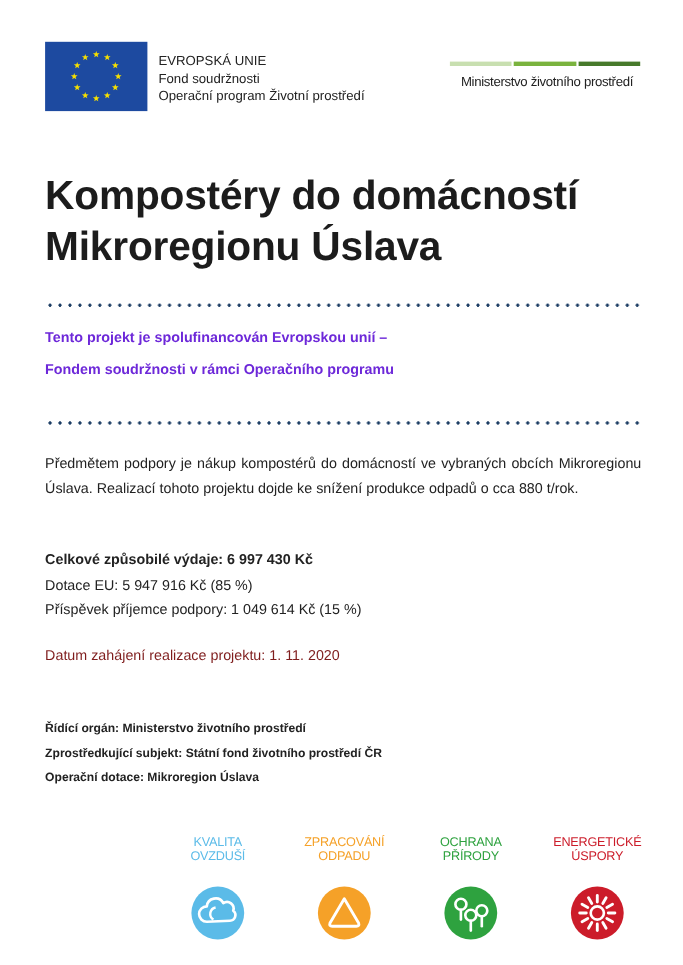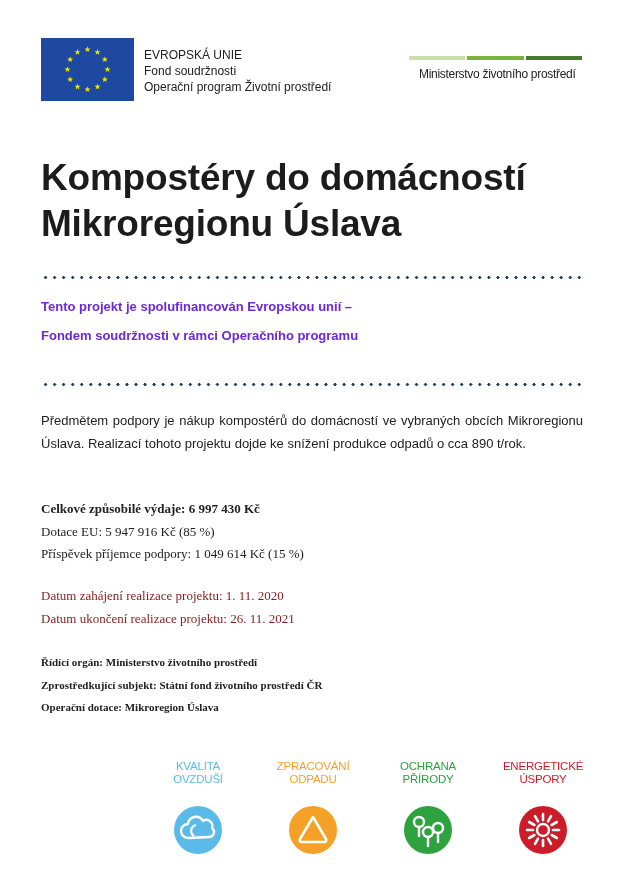--- a/index.html
+++ b/index.html
@@ -26,21 +26,21 @@
     background-size: 9.05px 3px; background-repeat: repeat-x; }
   .dots1 { top: 276px; }
   .dots2 { top: 383px; }
 
   .subtitle { left: 41px; top: 292px; width: 550px; font-size: 13px; font-weight: bold; line-height: 29px; color: #6d28d9; }
   .subtitle div { white-space: nowrap; }
 
   .intro { left: 41px; top: 410px; width: 542px; font-size: 13px; line-height: 22.5px; text-align: justify; color: #222; }
 
   .fin { left: 41px; top: 498px; font-size: 13px; line-height: 22.5px; color: #222; }
-  .fin div, .dates div, .org div { white-space: nowrap; font-family: Liberation Serif, serif; }
+  .fin div, .dates div, .org div { white-space: nowrap; }
   .b { font-weight: bold; }
   .dates { left: 41px; top: 585px; font-size: 13px; line-height: 22.5px; color: #7f1d1d; }
   .org { left: 41px; top: 651px; font-size: 11px; line-height: 22.5px; font-weight: bold; color: #222; }
 
   
   .icons { left: 28px; top: 760px; width: 570px; height: 100px; }
   .ic { position: absolute; width: 110px; text-align: center; }
   .ic .lbl { font-size: 11.5px; line-height: 13px; letter-spacing: -0.2px; height: 28px; }
   .ic .circ { width: 48px; height: 48px; border-radius: 50%; margin: 18px auto 0; position: relative; overflow: hidden; }
   .ic svg { position: absolute; left: 0; top: 0; }
@@ -86,45 +86,41 @@
 
 <div class="abs dots dots1"></div>
 
 <div class="abs subtitle">
   <div>Tento projekt je spolufinancován Evropskou unií –</div>
   <div>Fondem soudržnosti v rámci Operačního programu</div>
 </div>
 
 <div class="abs dots dots2"></div>
 
-<div class="abs intro">Předmětem podpory je nákup kompostérů do domácností ve vybraných obcích Mikroregionu Úslava. Realizací tohoto projektu dojde ke snížení produkce odpadů o cca 890 t/rok.</div>
+<div class="abs intro">Předmětem podpory je nákup kompostérů do domácností ve vybraných obcích Mikroregionu Úslava. Realizací tohoto projektu dojde ke snížení produkce odpadů o cca 880 t/rok.</div>
 
 <div class="abs fin">
   <div class="b">
     <span>Celkové způsobilé výdaje:</span>
     <span>6 997 430 Kč</span>
   </div>
   <div>
     <span>Dotace EU:</span>
     <span>5 947 916 Kč (85 %)</span>
   </div>
   <div>
     <span>Příspěvek příjemce podpory:</span>
     <span>1 049 614 Kč (15 %)</span>
   </div>
 </div>
 
 <div class="abs dates">
   <div>
     <span>Datum zahájení realizace projektu:</span>
     <span>1. 11. 2020</span>
-  </div>
-  <div>
-    <span>Datum ukončení realizace projektu:</span>
-    <span>26. 11. 2021</span>
   </div>
 </div>
 
 <div class="abs org">
   <div>
     <span>Řídící orgán:</span>
     <span>Ministerstvo životního prostředí</span>
   </div>
   <div>
     <span>Zprostředkující subjekt:</span>

